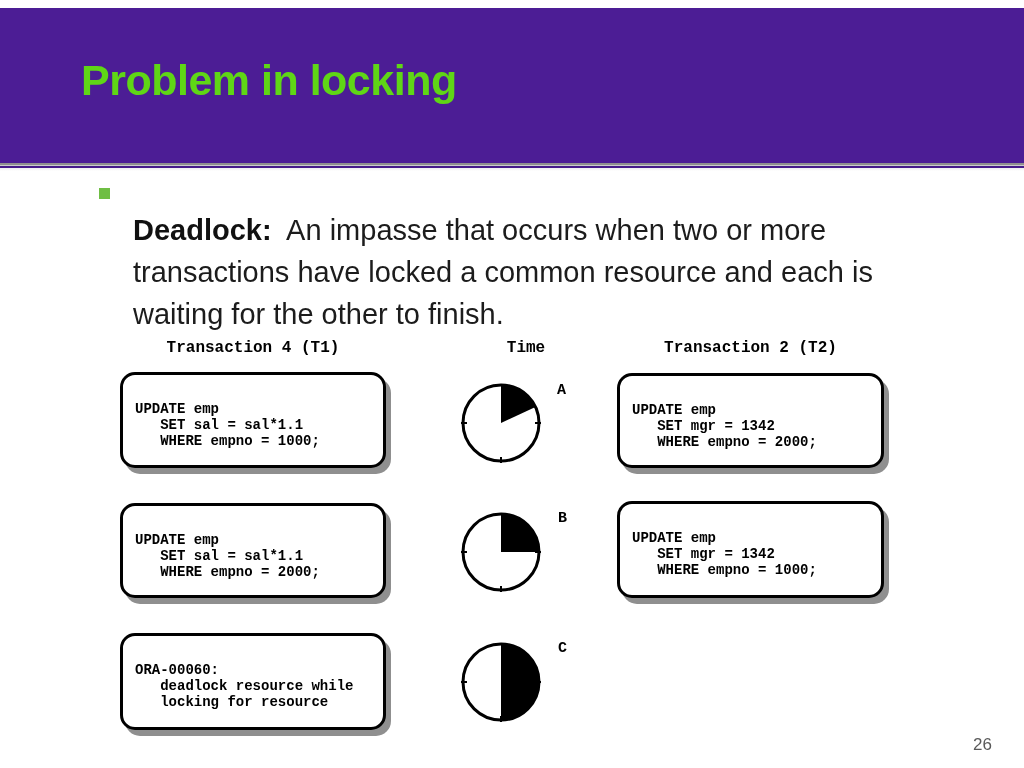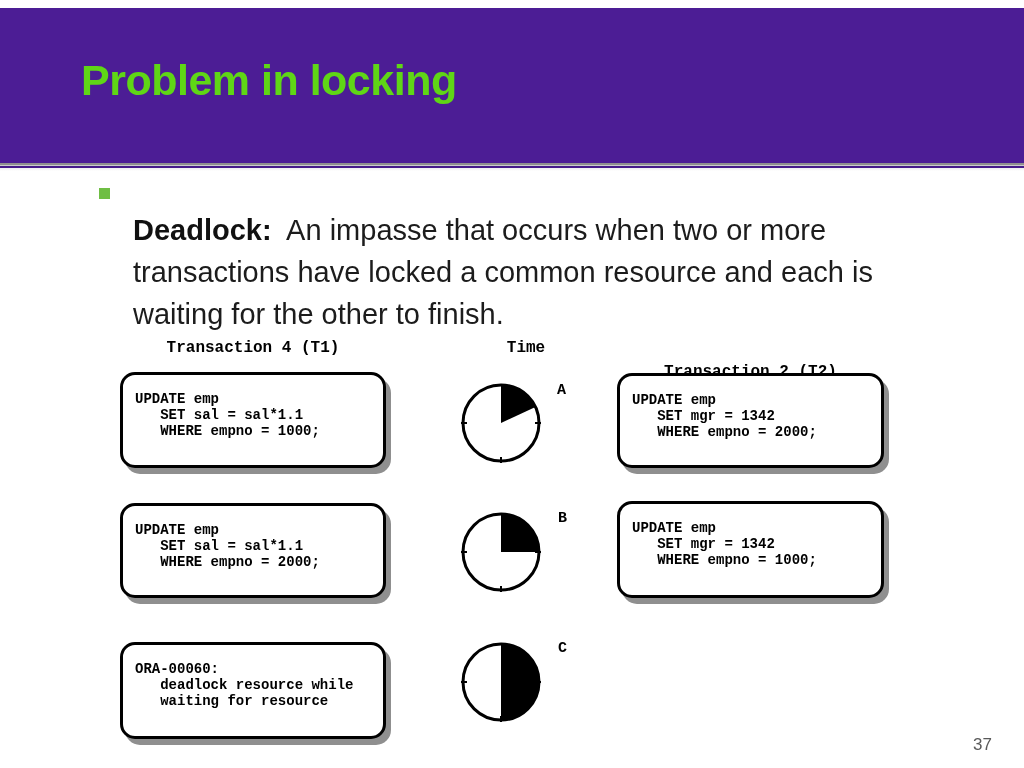--- a/index.html
+++ b/index.html
@@ -19,30 +19,30 @@
   .bullet-square{position:absolute;left:99px;top:188px;width:11px;height:11px;background:#6fbe44;}
   .bullet-text{position:absolute;left:133px;top:186px;width:828px;font-size:29px;
                line-height:42px;color:#1c1c1c;white-space:pre-wrap;margin-top:23px;}
   .bullet-text .term{font-weight:bold;color:#111111;}
 
   
   .dheader{position:absolute;top:339px;font-family:"Liberation Mono","DejaVu Sans Mono",monospace;
            font-weight:bold;font-size:16px;color:#000000;text-align:center;white-space:nowrap;}
   .dheader.t1{left:120px;width:266px;}
   .dheader.time{left:483px;width:86px;}
-  .dheader.t2{left:617px;width:267px;margin-top:24px;}
+  .dheader.t2{left:617px;width:267px;}
 
   .codebox{position:absolute;box-sizing:border-box;background:#ffffff;border:3px solid #000000;
-           border-radius:15px;box-shadow:5px 6px 0 #8f8f8f;padding:16px 4px 0 12px;}
+           border-radius:15px;box-shadow:5px 6px 0 #8f8f8f;padding:26px 4px 0 12px;}
   .codeline{font-family:"Liberation Mono","DejaVu Sans Mono",monospace;font-size:14px;
             line-height:16px;font-weight:bold;color:#000000;white-space:pre;}
 
   .b-t1-1{left:120px;top:372px;width:266px;height:96px;}
   .b-t1-2{left:120px;top:503px;width:266px;height:95px;}
-  .b-t1-3{left:120px;top:633px;width:266px;height:97px;margin-top:9px;}
+  .b-t1-3{left:120px;top:633px;width:266px;height:97px;}
   .b-t2-1{left:617px;top:373px;width:267px;height:95px;}
   .b-t2-2{left:617px;top:501px;width:267px;height:97px;}
 
   .clock{position:absolute;width:90px;height:90px;}
   .clock-a{left:456px;top:378px;}
   .clock-b{left:456px;top:507px;}
   .clock-c{left:456px;top:637px;}
   .clock-label{position:absolute;font-family:"Liberation Mono","DejaVu Sans Mono",monospace;
                font-weight:bold;font-size:15px;color:#000000;}
   .lbl-a{left:557px;top:382px;}
@@ -77,21 +77,21 @@
     <div class="codeline">   WHERE empno = 1000;</div>
   </div>
   <div class="codebox b-t1-2">
     <div class="codeline">UPDATE emp</div>
     <div class="codeline">   SET sal = sal*1.1</div>
     <div class="codeline">   WHERE empno = 2000;</div>
   </div>
   <div class="codebox b-t1-3">
     <div class="codeline">ORA-00060:</div>
     <div class="codeline">   deadlock resource while</div>
-    <div class="codeline">   waiting for resource</div>
+    <div class="codeline">   locking for resource</div>
   </div>
 
   <div class="codebox b-t2-1">
     <div class="codeline">UPDATE emp</div>
     <div class="codeline">   SET mgr = 1342</div>
     <div class="codeline">   WHERE empno = 2000;</div>
   </div>
   <div class="codebox b-t2-2">
     <div class="codeline">UPDATE emp</div>
     <div class="codeline">   SET mgr = 1342</div>
@@ -118,15 +118,15 @@
 
   <svg class="clock clock-c" viewBox="0 0 90 90">
     <circle cx="45" cy="45" r="38" fill="#ffffff" stroke="#000000" stroke-width="3"></circle>
     <line x1="5" y1="45" x2="11" y2="45" stroke="#000000" stroke-width="2"></line>
     <line x1="79" y1="45" x2="85" y2="45" stroke="#000000" stroke-width="2"></line>
     <line x1="45" y1="79" x2="45" y2="85" stroke="#000000" stroke-width="2"></line>
     <path class="wedge" fill="#000000" d="M 45 45 L 45 7 A 38 38 0 0 1 45.00 83.00 Z"></path>
   </svg>
   <div class="clock-label lbl-c">C</div>
 
-  <div class="page-num">37</div>
+  <div class="page-num">26</div>
 
 </div>
 
 </body></html>

